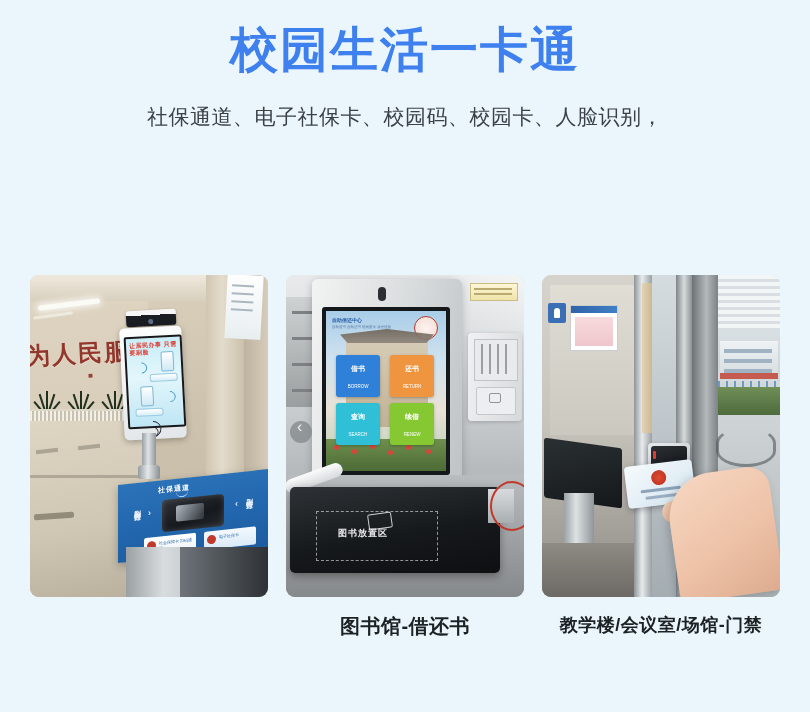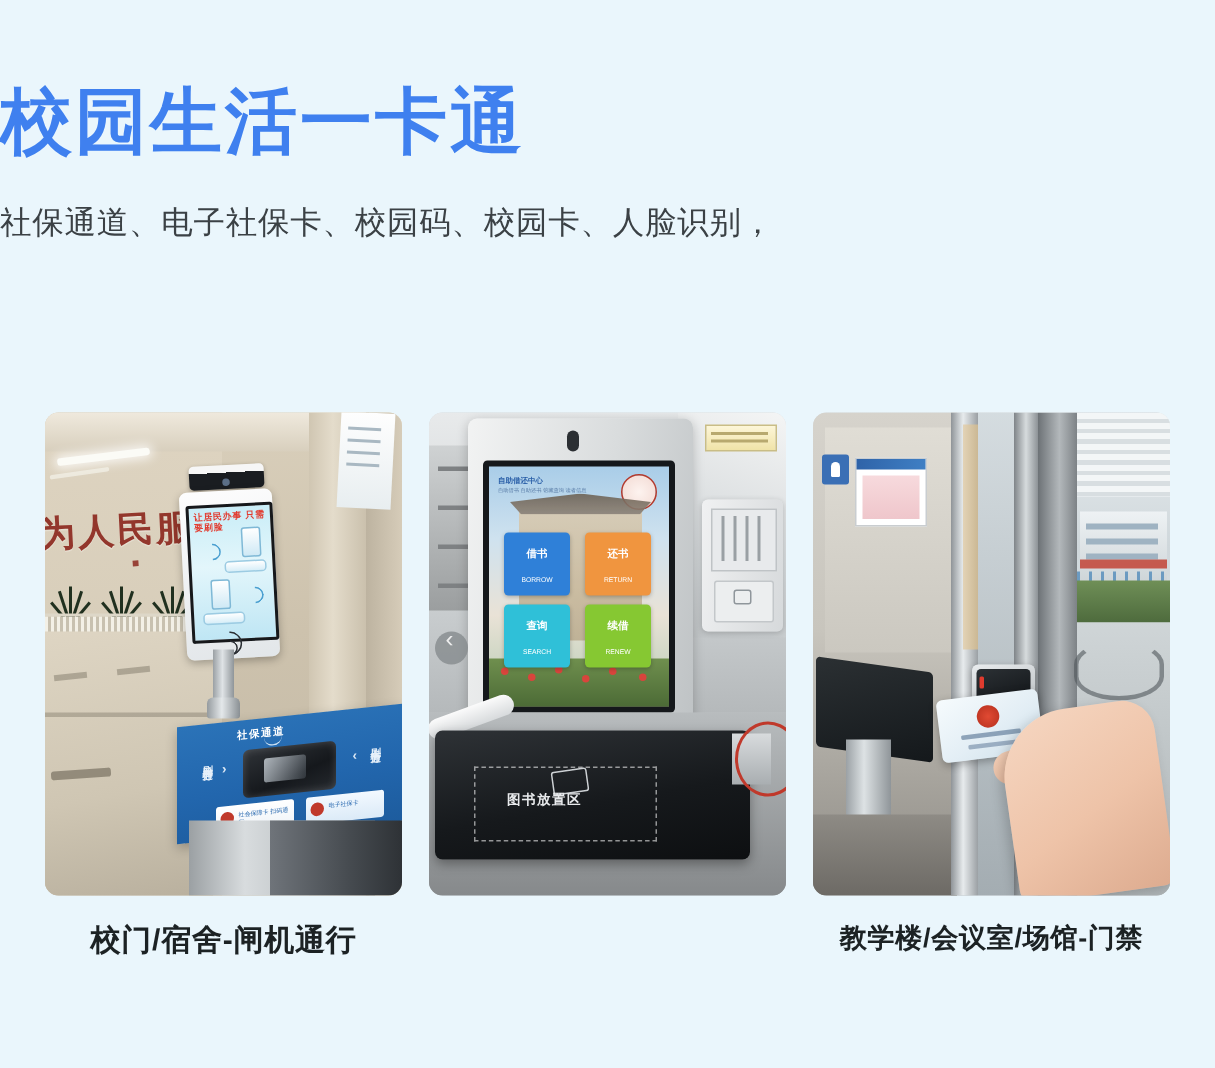--- a/index.html
+++ b/index.html
@@ -16,21 +16,22 @@
   .page {
     position: relative;
     width: 810px;
     height: 712px;
     background: #eaf6fc;
     box-sizing: border-box;
   }
 
   
   .header {
-    padding-top: 52px;
+    padding-top: 20px;
+    text-align: center;
   }
   .page-title {
     font-size: 48px;
     line-height: 58px;
     font-weight: bold;
     color: #3f80ef;
     letter-spacing: 2px;
     margin: 0;
     font-family: "DejaVu Sans", "Liberation Sans", sans-serif;
   }
@@ -659,21 +660,20 @@
             <b>社会保障卡 扫码通行</b>
           </div>
           <div class="lbl2">
             <em></em>
             <b>电子社保卡</b>
           </div>
         </div>
         <div class="base"></div>
         <div class="basedk"></div>
       </div>
-      <div class="caption">校门/宿舍-闸机通行</div>
     </div>
 
     <div class="card">
       <div class="photo p2">
         <div class="bg"></div>
         <div class="shelf">
           <i style="top:14px"></i>
             <i style="top:40px"></i>
             <i style="top:66px"></i>
             <i style="top:92px"></i>
@@ -733,20 +733,21 @@
 
         <div class="counter"></div>
         <div class="whiterod"></div>
         <div class="tray"></div>
         <div class="dash"></div>
         <div class="bookicon"></div>
         <div class="booktxt">图书放置区</div>
         <div class="slot"></div>
         <div class="redcircle"></div>
       </div>
+      <div class="caption">图书馆-借还书</div>
     </div>
 
     <div class="card">
       <div class="photo p3">
         <div class="inner"></div>
         <div class="innerwall"></div>
         <div class="icon-b"></div>
         <div class="poster">
           <div class="ph"></div>
           <div class="pb"></div>

